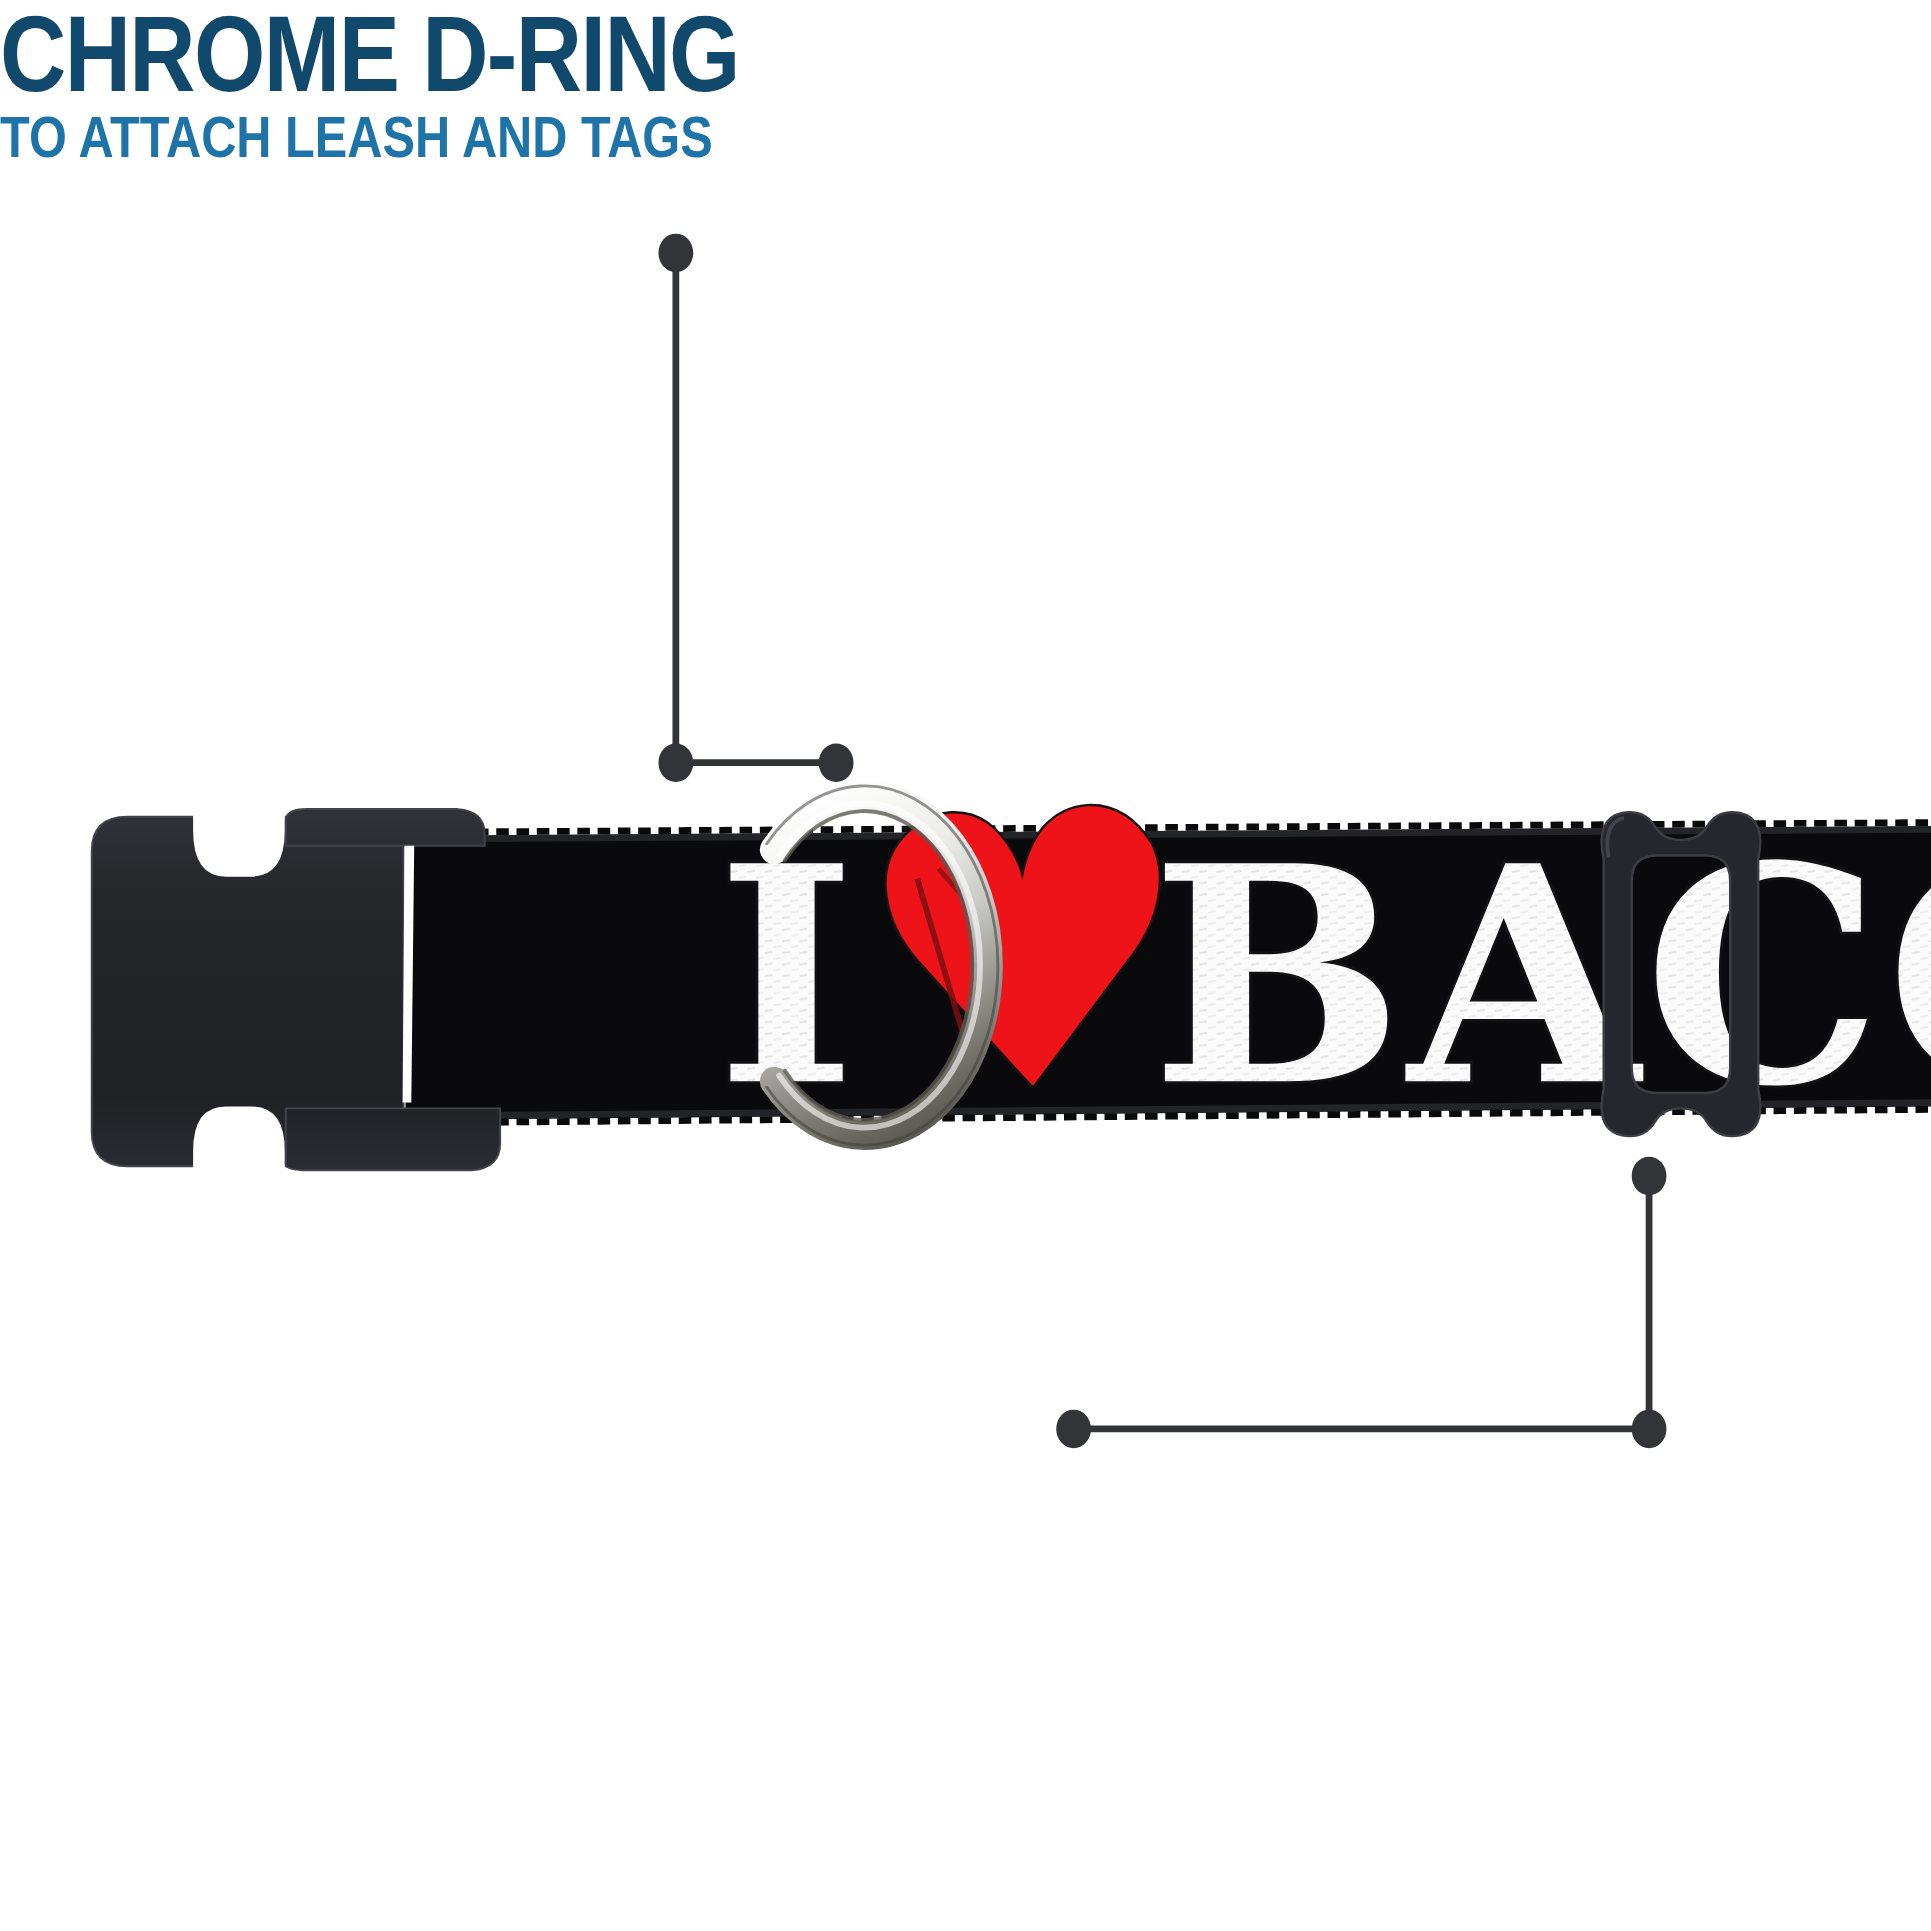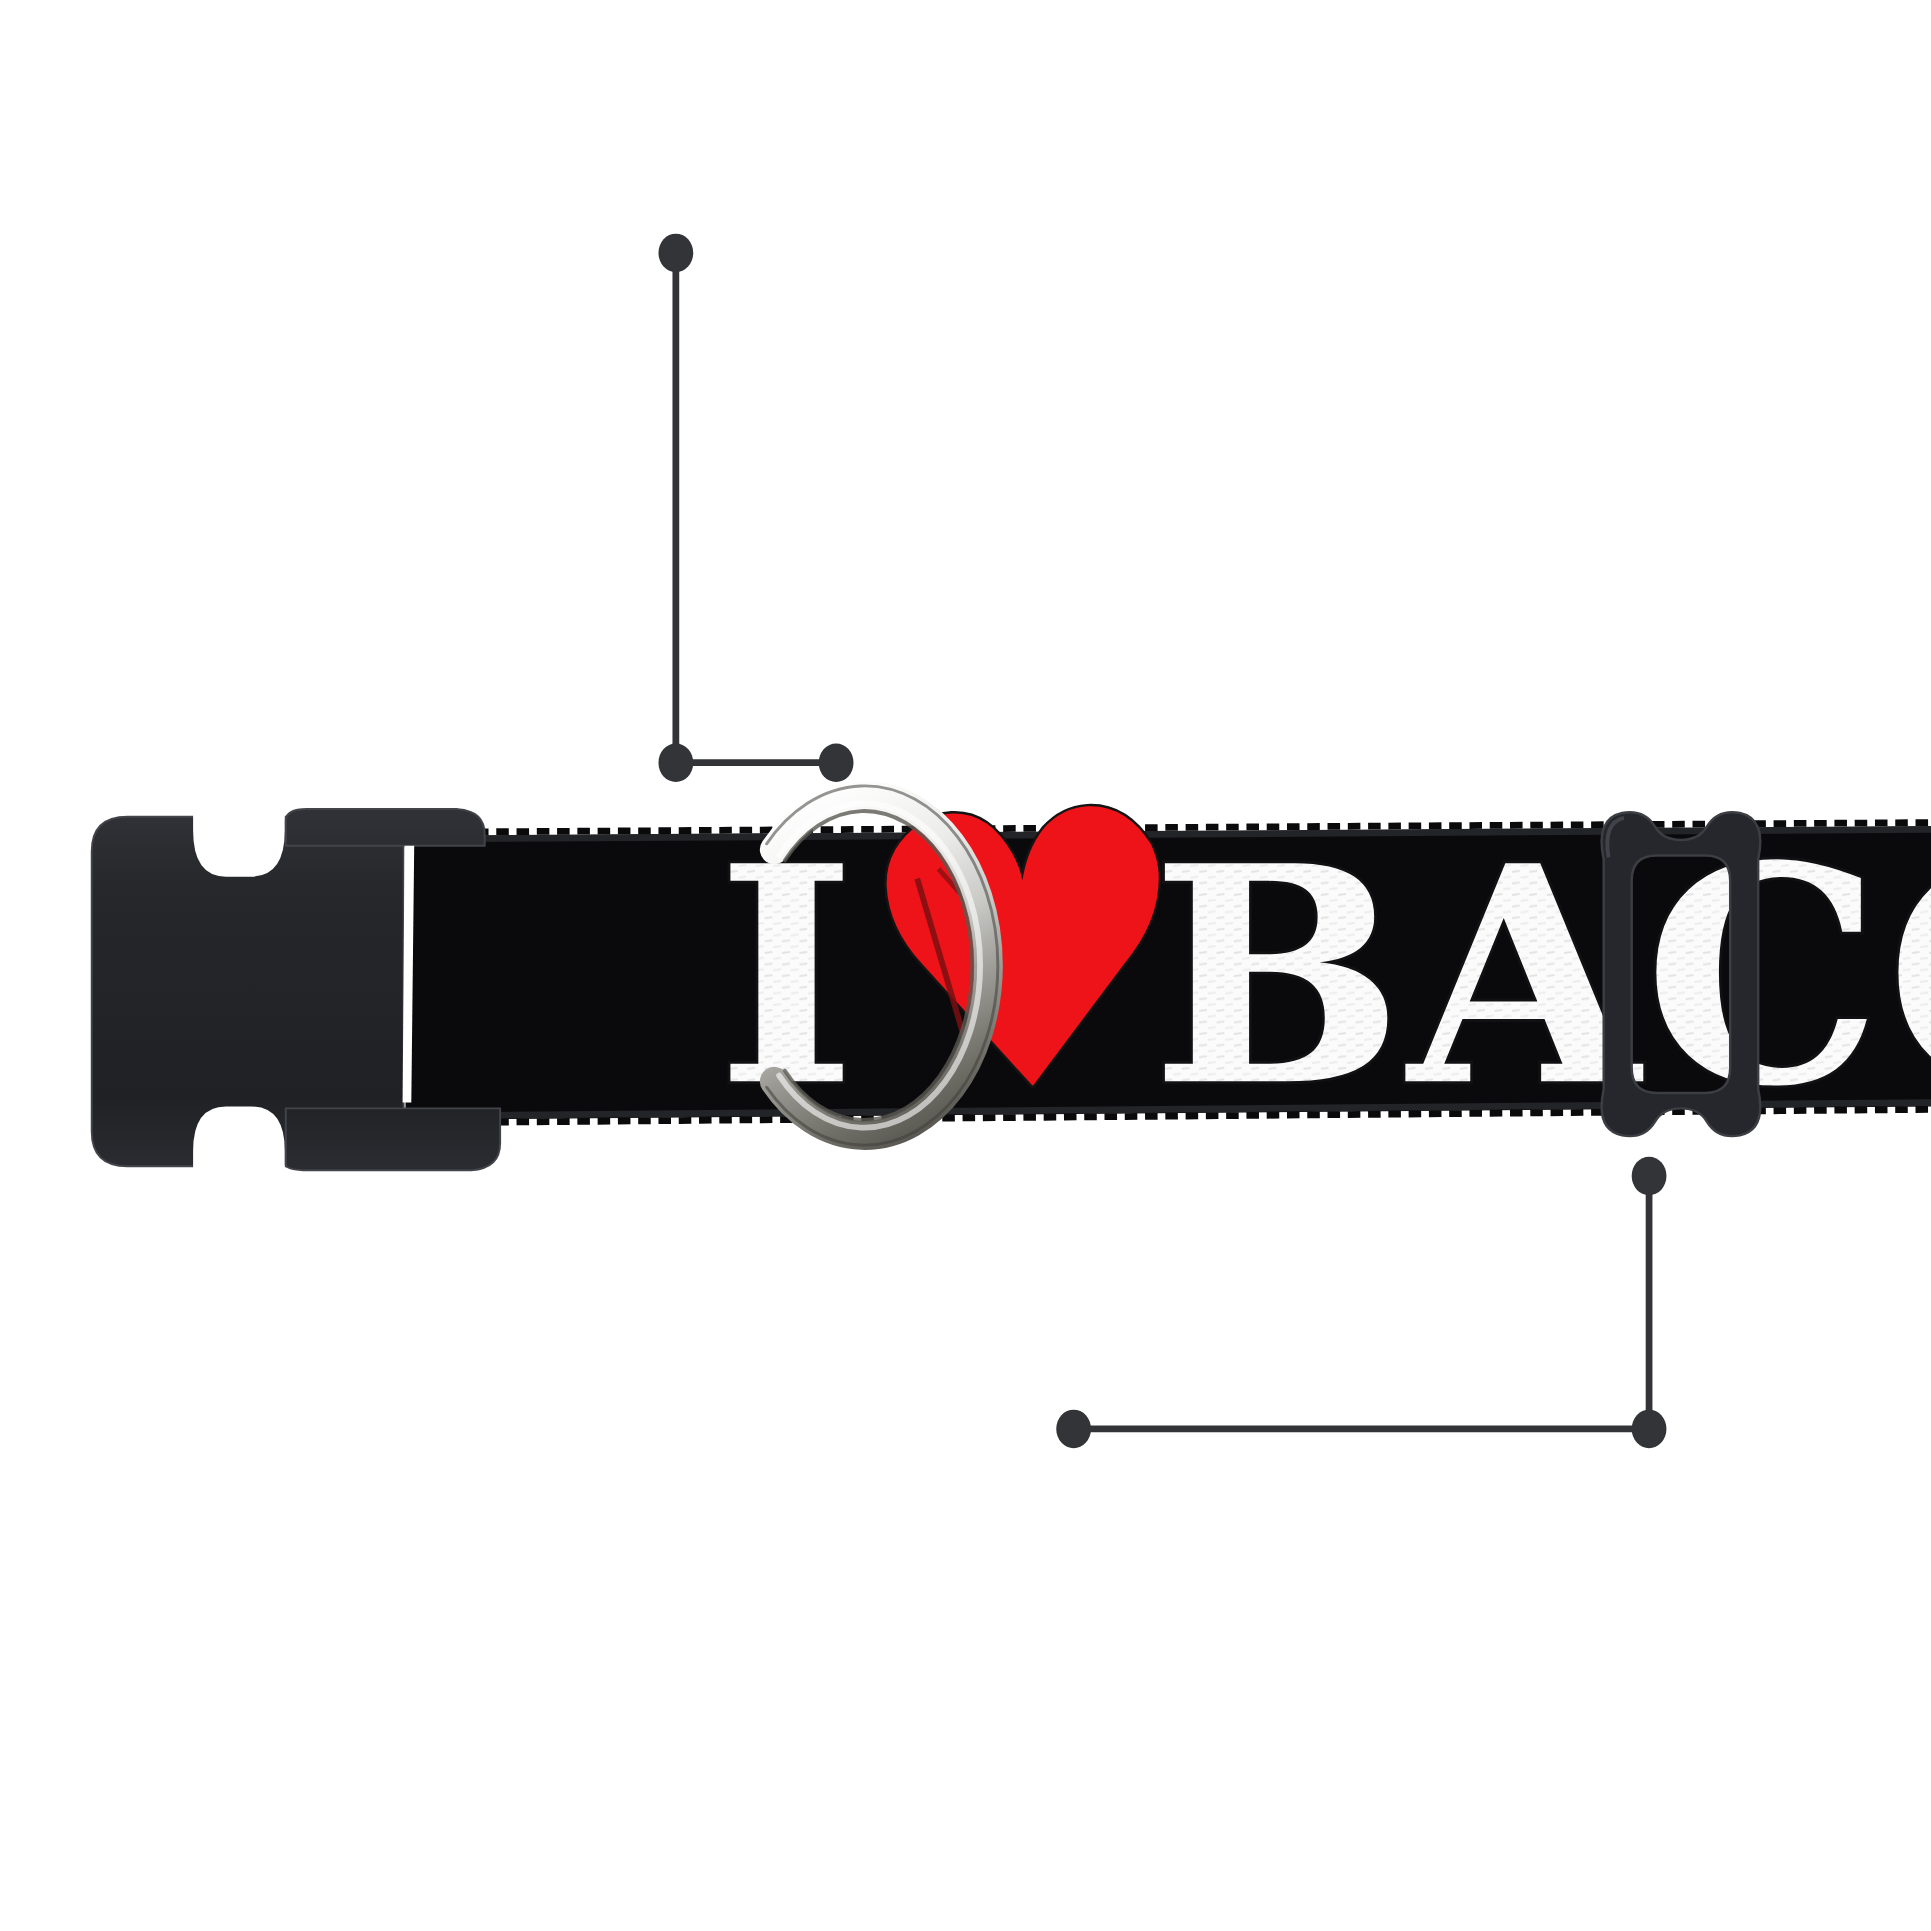--- a/index.html
+++ b/index.html
@@ -131,16 +131,20 @@
 
     <g stroke="#333437" stroke-width="7" fill="#333437">
       <line x1="1708" y1="1218" x2="1708" y2="1480"></line>
       <line x1="1112" y1="1480" x2="1708" y2="1480"></line>
       <ellipse cx="1708" cy="1218" rx="18" ry="20" stroke="none"></ellipse>
       <ellipse cx="1708" cy="1480" rx="18" ry="20" stroke="none"></ellipse>
       <ellipse cx="1112" cy="1480" rx="18" ry="20" stroke="none"></ellipse>
     </g>
   </svg>
 
+  <div class="callout top-callout">
+    <h1 class="callout-title top-callout-title">CHROME D-RING</h1>
+    <p class="callout-subtitle top-callout-subtitle">TO ATTACH LEASH AND TAGS</p>
+  </div>
 
 
 </div>
 
 
 </body></html>

